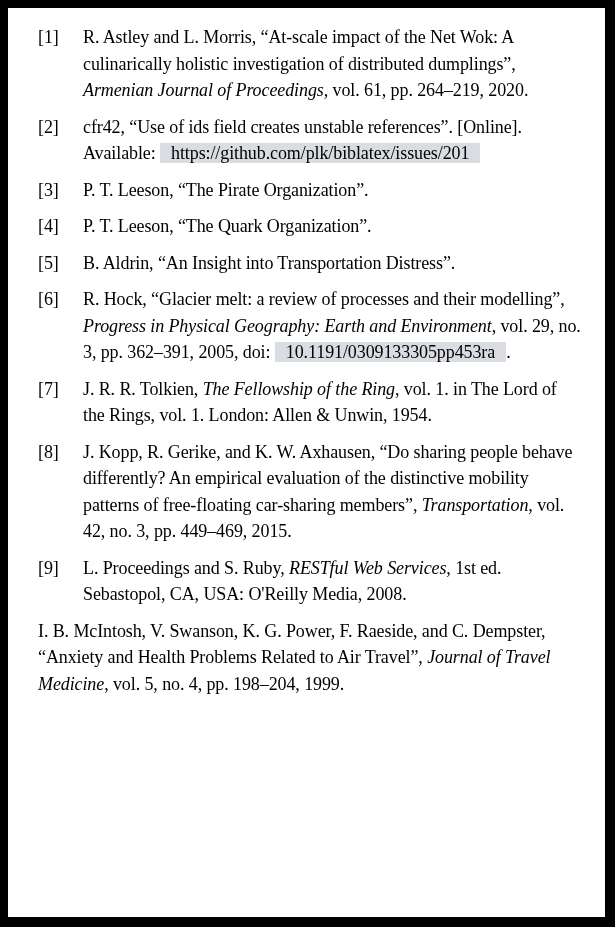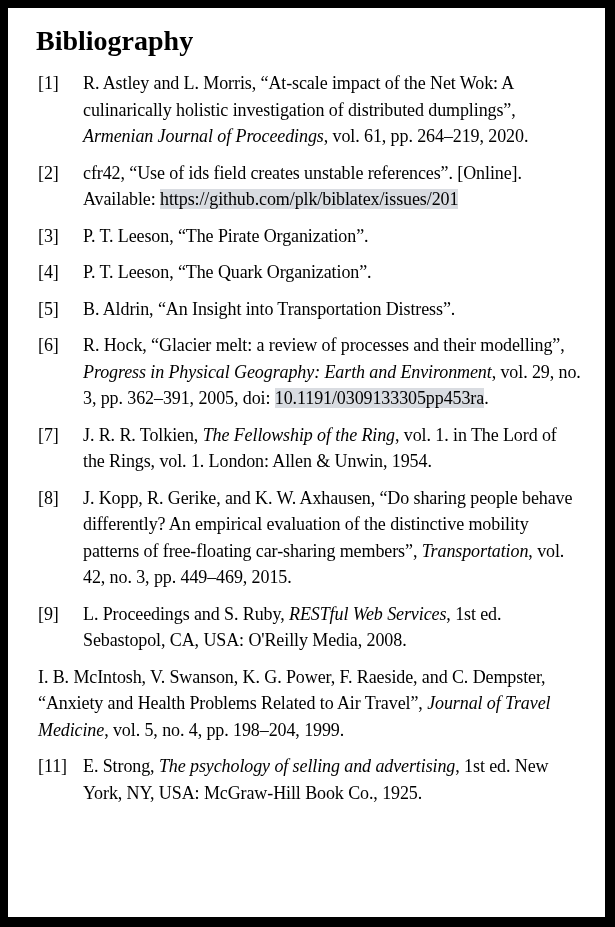--- a/index.html
+++ b/index.html
@@ -54,29 +54,28 @@
     min-width: 0;
   }
   .italic {
     font-style: italic;
   }
   a.hl {
     background: var(--hl, #d9dce1);
     color: inherit;
     text-decoration: none;
     cursor: pointer;
-    padding: 0 0;
+    padding: 0 11px;
   }
 </style>
 </head>
 <body>
 
 <div class="frame" style="background: rgb(0, 0, 0);">
   <div class="page" style="background: rgb(255, 255, 255); color: rgb(0, 0, 0);">
-    <h1 class="title">Bibliography</h1>
     <div class="bib-list">
         <div class="entry">
           <span class="num">[1]</span>
           <span class="body"><span>R. Astley and L. Morris, “At-scale impact of the Net Wok: A culinarically holistic investigation of distributed dumplings”, </span><span class="italic">Armenian Journal of Proceedings</span><span>, vol. 61, pp. 264–219, 2020.</span></span>
         </div>
         <div class="entry">
           <span class="num">[2]</span>
           <span class="body"><span>cfr42, “Use of ids field creates unstable references”. [Online]. Available: </span><a class="hl">https://github.com/plk/biblatex/issues/201</a></span>
         </div>
         <div class="entry">
@@ -103,19 +102,15 @@
           <span class="num">[8]</span>
           <span class="body"><span>J. Kopp, R. Gerike, and K. W. Axhausen, “Do sharing people behave differently? An empirical evaluation of the distinctive mobility patterns of free-floating car-sharing members”, </span><span class="italic">Transportation</span><span>, vol. 42, no. 3, pp. 449–469, 2015.</span></span>
         </div>
         <div class="entry">
           <span class="num">[9]</span>
           <span class="body"><span>L. Proceedings and S. Ruby, </span><span class="italic">RESTful Web Services</span><span>, 1st ed. Sebastopol, CA, USA: O'Reilly Media, 2008.</span></span>
         </div>
         <div class="entry">
           <span class="body"><span>I. B. McIntosh, V. Swanson, K. G. Power, F. Raeside, and C. Dempster, “Anxiety and Health Problems Related to Air Travel”, </span><span class="italic">Journal of Travel Medicine</span><span>, vol. 5, no. 4, pp. 198–204, 1999.</span></span>
         </div>
-        <div class="entry">
-          <span class="num">[11]</span>
-          <span class="body"><span>E. Strong, </span><span class="italic">The psychology of selling and advertising</span><span>, 1st ed. New York, NY, USA: McGraw-Hill Book Co., 1925.</span></span>
-        </div>
       </div>
   </div>
 </div>
 
 </body></html>

